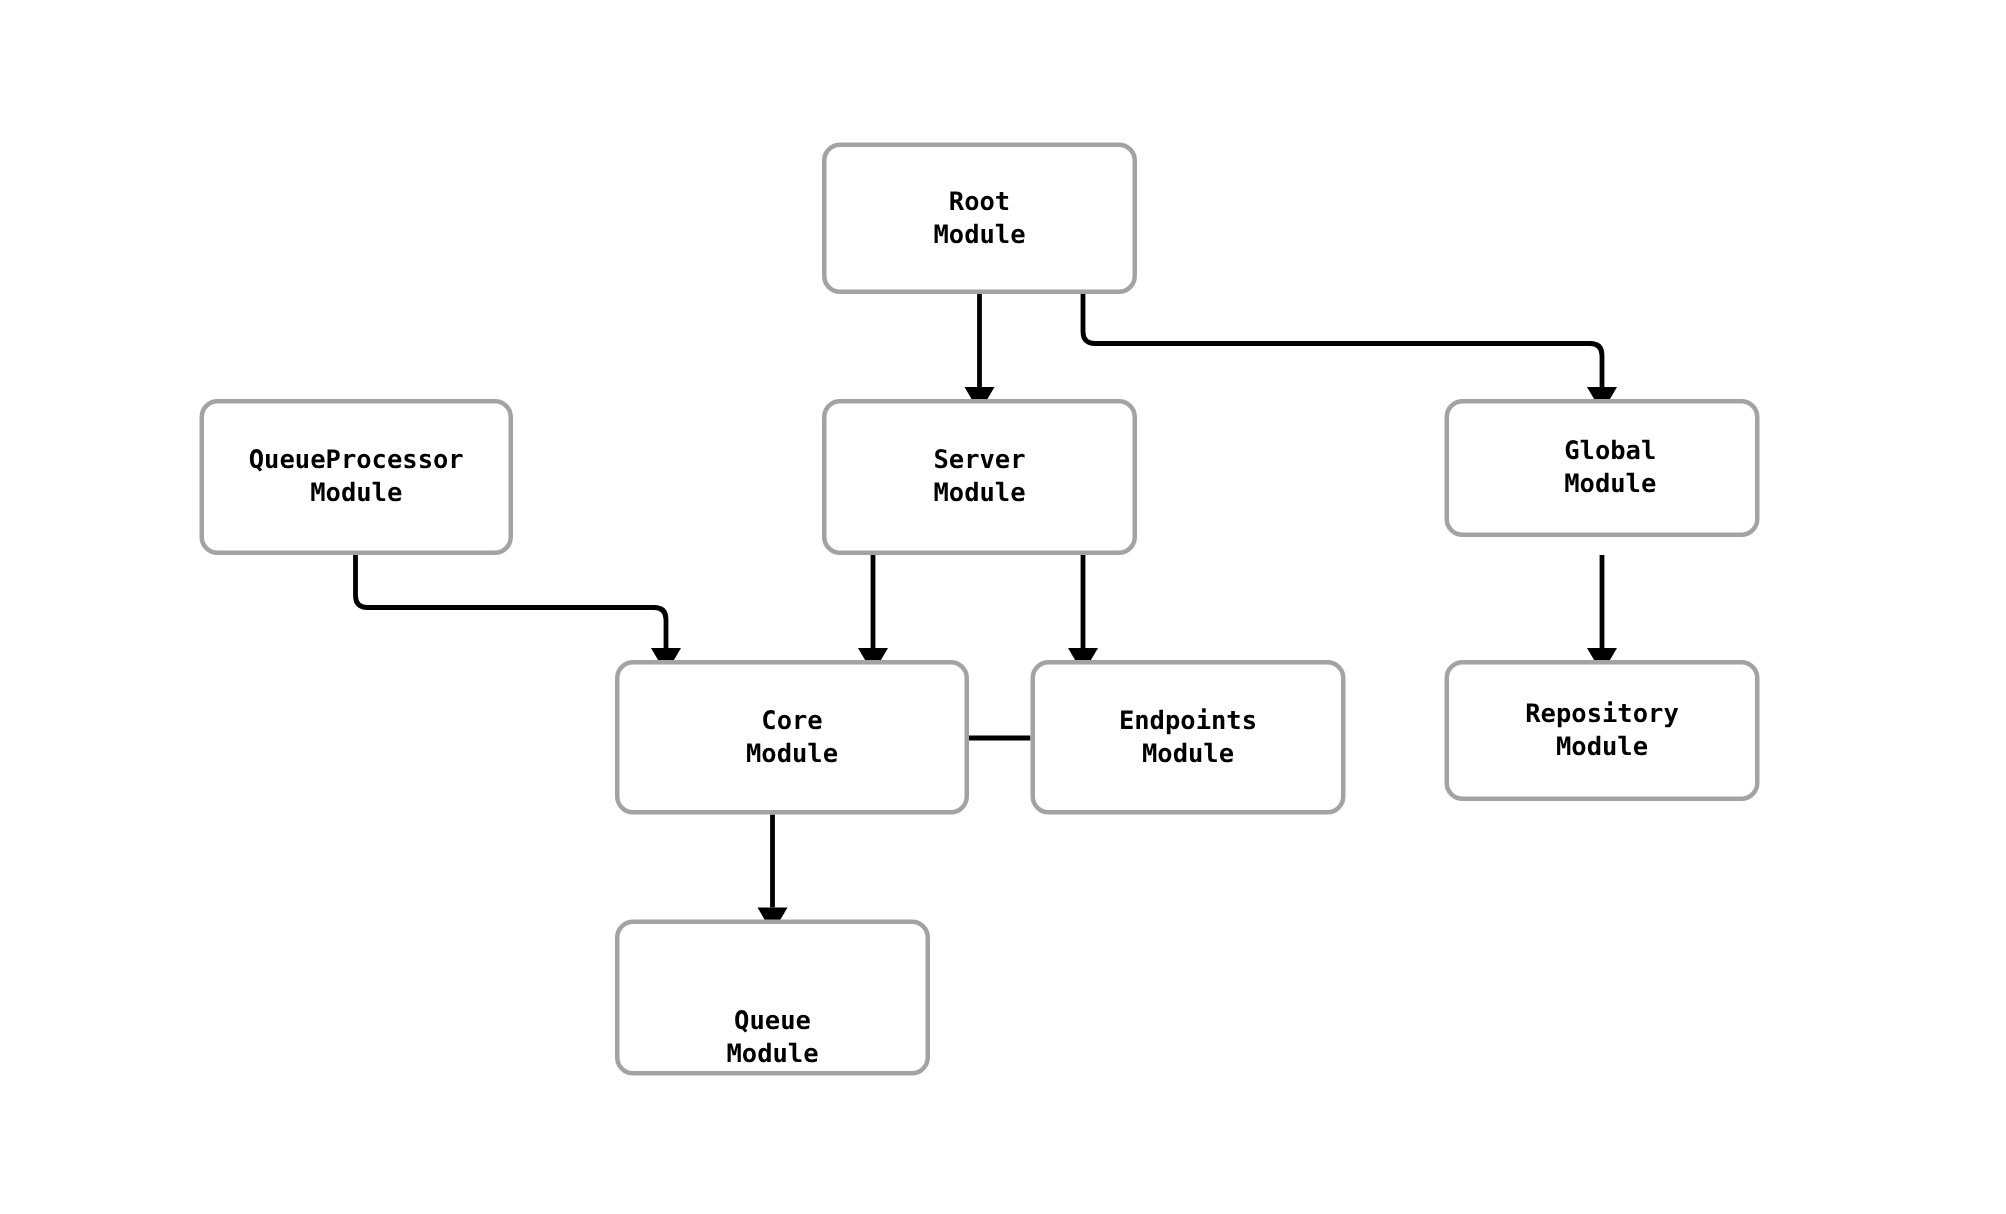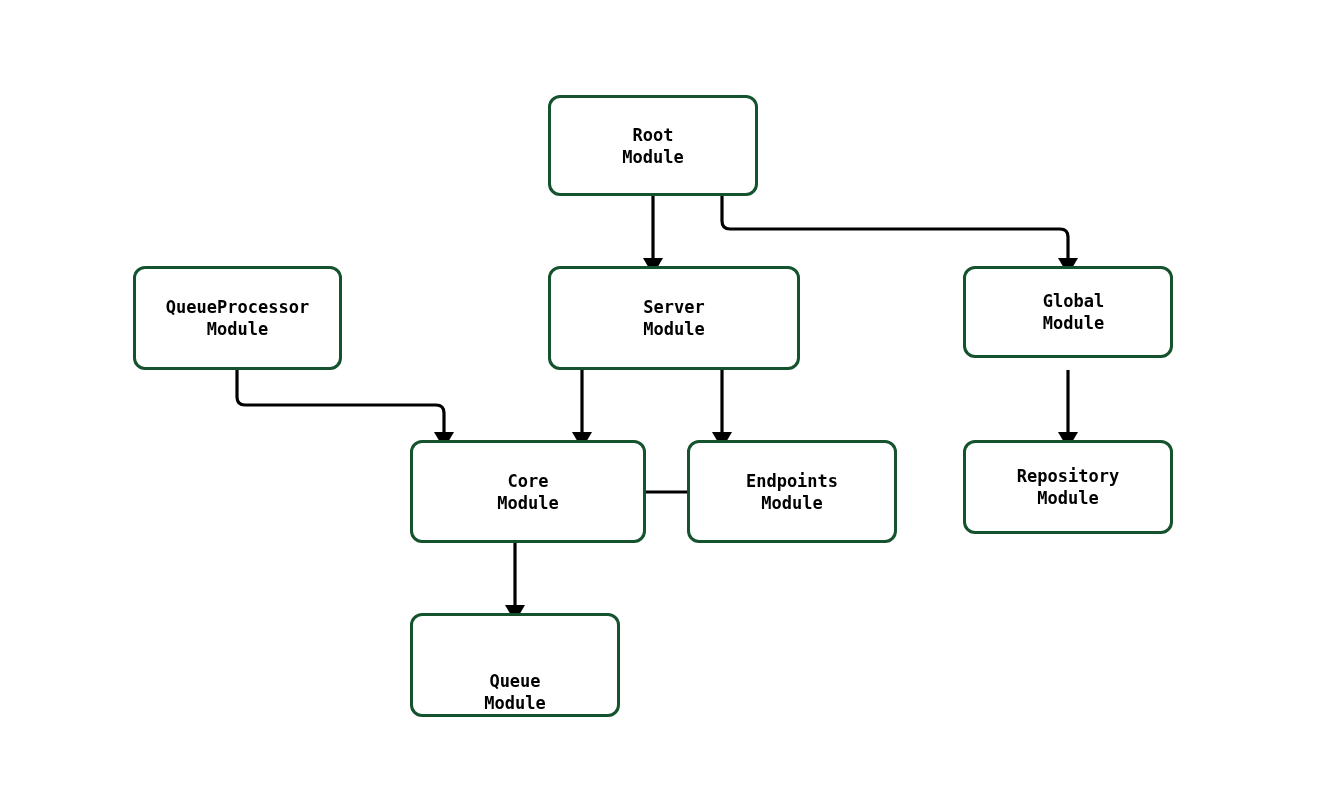--- a/index.html
+++ b/index.html
@@ -21,21 +21,21 @@
     left: 0;
     top: 0;
     width: 1337px;
     height: 809px;
     pointer-events: none;
   }
   .node {
     position: absolute;
     box-sizing: border-box;
     background: #ffffff;
-    border: 3px solid #14532d;
+    border: 3px solid #a3a3a3;
     border-radius: 12px;
     display: flex;
     flex-direction: column;
     align-items: center;
     justify-content: center;
     z-index: 2;
   }
   .node-label {
     font-family: "DejaVu Sans Mono", "Liberation Mono", monospace;
     font-size: 17px;
@@ -82,21 +82,21 @@
   <div class="node" style="left: 548px; top: 95px; width: 210px; height: 101px;">
     <span class="node-label">Root
 Module</span>
   </div>
 
   <div class="node" style="left: 133px; top: 266px; width: 209px; height: 104px;">
     <span class="node-label">QueueProcessor
 Module</span>
   </div>
 
-  <div class="node" style="left: 548px; top: 266px; width: 252px; height: 104px;">
+  <div class="node" style="left: 548px; top: 266px; width: 210px; height: 104px;">
     <span class="node-label">Server
 Module</span>
   </div>
 
   <div class="node" style="left: 963px; top: 266px; width: 210px; height: 92px; padding-left: 11px;">
     <span class="node-label">Global
 Module</span>
   </div>
 
   <div class="node" style="left: 410px; top: 440px; width: 236px; height: 103px;">

